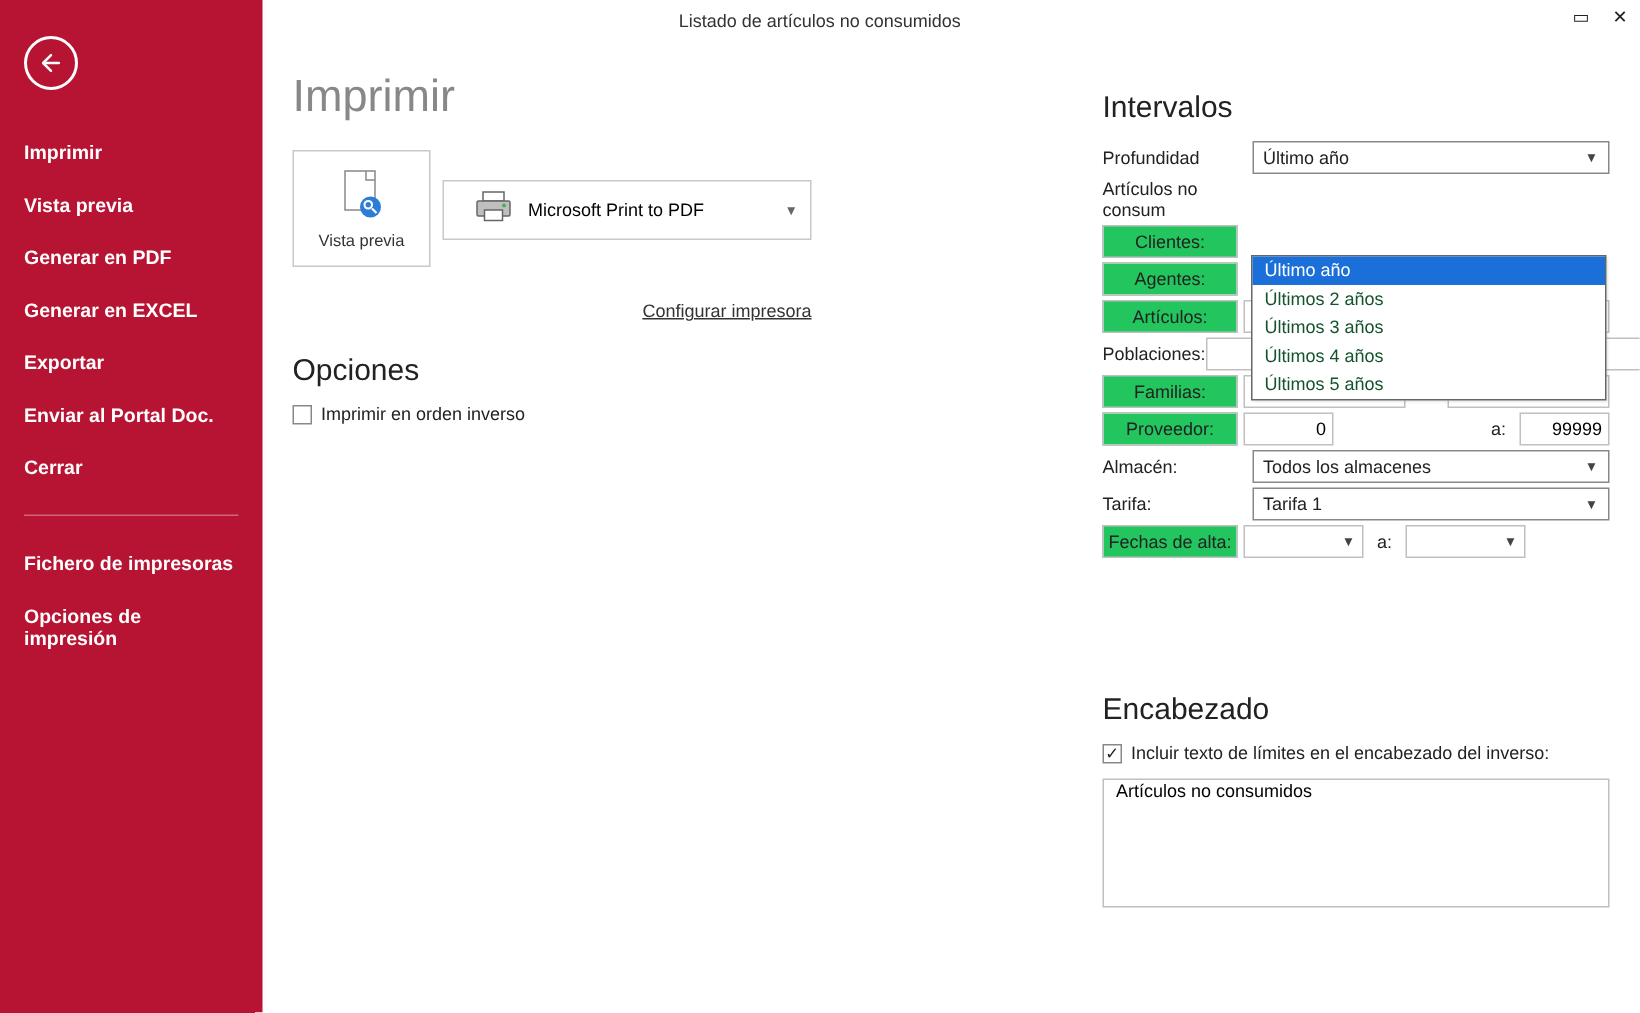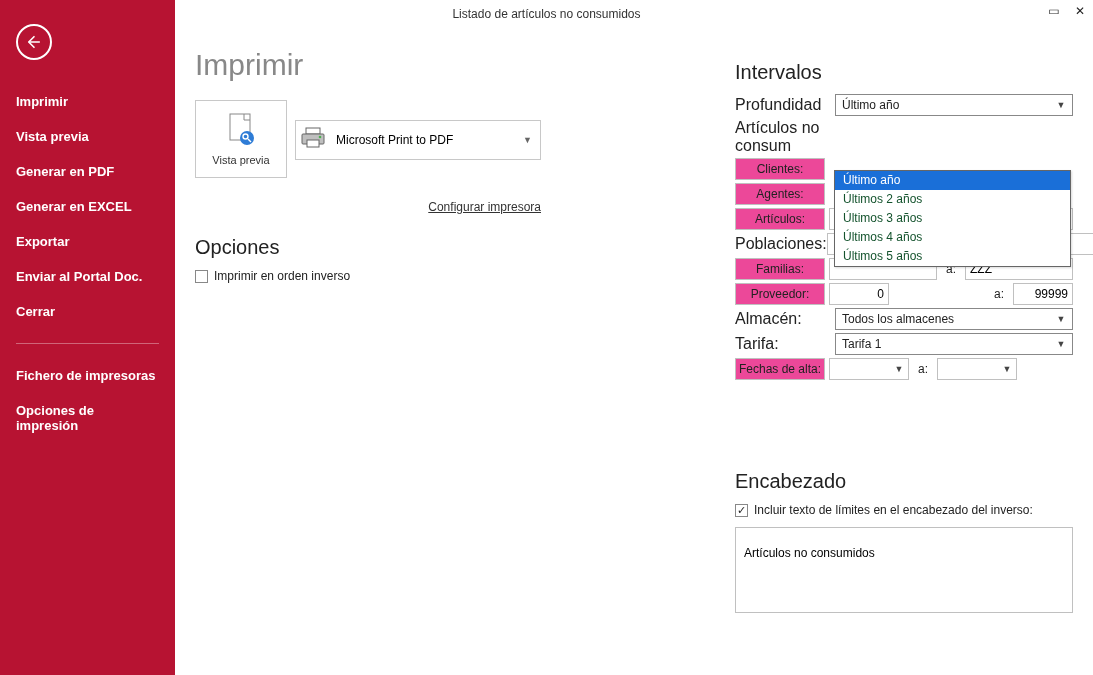--- a/index.html
+++ b/index.html
@@ -15,49 +15,49 @@
   .back-circle svg { stroke: #fff; }
   .side-item { padding: 10px 16px; font-size: 13px; font-weight: 600; color: #fff; cursor: pointer; }
   .side-sep { border-top: 1px solid rgba(255,255,255,0.35); margin: 14px 16px; }
 
   .content { flex: 1; padding: 36px 20px 10px 20px; position: relative; }
   .page-title { font-size: 30px; color: #888; font-weight: 400; margin: 12px 0 18px 0; }
 
   .print-row { display: flex; align-items: flex-start; gap: 8px; }
   .preview-tile { width: 92px; height: 78px; border: 1px solid #c8c8c8; display: flex; flex-direction: column; align-items: center; justify-content: center; font-size: 11px; color: #333; cursor: pointer; }
   .preview-tile .ico { margin-bottom: 4px; }
-  .printer-box { border: 1px solid #c8c8c8; height: 40px; width: 246px; display: flex; align-items: center; padding: 0 4px; margin-top: 20px; position: relative; cursor: pointer; }
+  .printer-box { border: 1px solid #c8c8c8; height: 40px; width: 246px; display: flex; align-items: center; padding: 0 20px; margin-top: 20px; position: relative; cursor: pointer; }
   .printer-box .ico { margin-right: 10px; }
   .printer-box .dd { position: absolute; right: 8px; font-size: 9px; color: #666; }
   .config-link { display: block; text-align: right; width: 246px; margin-left: 100px; margin-top: 22px; font-size: 12px; color: #333; text-decoration: underline; cursor: pointer; }
 
   .section-h { font-size: 20px; color: #222; margin: 22px 0 10px 0; font-weight: 400; }
 
   .chk-row { display: flex; align-items: center; gap: 6px; font-size: 12px; color: #222; }
   .chk { width: 13px; height: 13px; border: 1px solid #888; cursor: pointer; display: flex; align-items: center; justify-content: center; font-size: 11px; }
 
   .right-col { position: absolute; left: 560px; top: 60px; right: 20px; }
 
   .row { display: flex; align-items: center; margin: 3px 0; font-size: 12px; color: #222; }
-  .lbl { width: 100px; font-size: 16px; color: #222; }
-  .lbl-btn { width: 90px; height: 22px; border: 1px solid #c0c0c0; background: #ec4899; font-size: 12px; text-align: center; line-height: 20px; margin-right: 4px; cursor: pointer; }
+  .lbl { width: 100px; font-size: 12px; color: #222; }
+  .lbl-btn { width: 90px; height: 22px; border: 1px solid #c0c0c0; background: #22c55e; font-size: 12px; text-align: center; line-height: 20px; margin-right: 4px; cursor: pointer; }
   .fld { height: 22px; border: 1px solid #c0c0c0; padding: 0 4px; font-size: 12px; }
   .fld.w110 { width: 108px; }
   .fld.w70 { width: 60px; text-align: right; }
   .fld.wlong { width: 190px; }
   .sep-a { width: 16px; text-align: center; font-size: 12px; margin: 0 6px; }
 
   .dd-field { position: relative; flex: 1; height: 22px; border: 1px solid #888; background: #fff; display: flex; align-items: center; padding: 0 18px 0 6px; font-size: 12px; cursor: pointer; }
   .dd-field .arr { position: absolute; right: 3px; top: 0; width: 16px; height: 20px; display: flex; align-items: center; justify-content: center; font-size: 9px; color: #444; }
   .dd-popup { position: absolute; left: 659px; top: 170px; right: 22px; border: 1px solid #666; background: #fff; z-index: 20; box-shadow: 1px 1px 2px rgba(0,0,0,0.15); }
   .dd-opt { padding: 1px 8px; font-size: 12px; color: #14532d; cursor: pointer; line-height: 17px; }
   .dd-opt.sel { background: #0a6ed1; background: #1a6fd8; color: #fff; }
   .dd-opt.sel { background: #1a6fd8; }
 
-  .header-textarea { width: 100%; height: 86px; border: 1px solid #c0c0c0; padding: 18px 8px; font-size: 12px; resize: none; }
+  .header-textarea { width: 100%; height: 86px; border: 1px solid #c0c0c0; padding: 0 8px; font-size: 12px; resize: none; }
 
   .date-fld { width: 80px; height: 22px; border: 1px solid #c0c0c0; position: relative; cursor: pointer; }
   .date-fld .arr { position: absolute; right: 2px; top: 0; bottom: 0; width: 14px; display: flex; align-items: center; justify-content: center; font-size: 9px; color: #444; }
 </style>
 </head>
 <body>
 
 <div class="window">
 
   <div class="titlebar">

